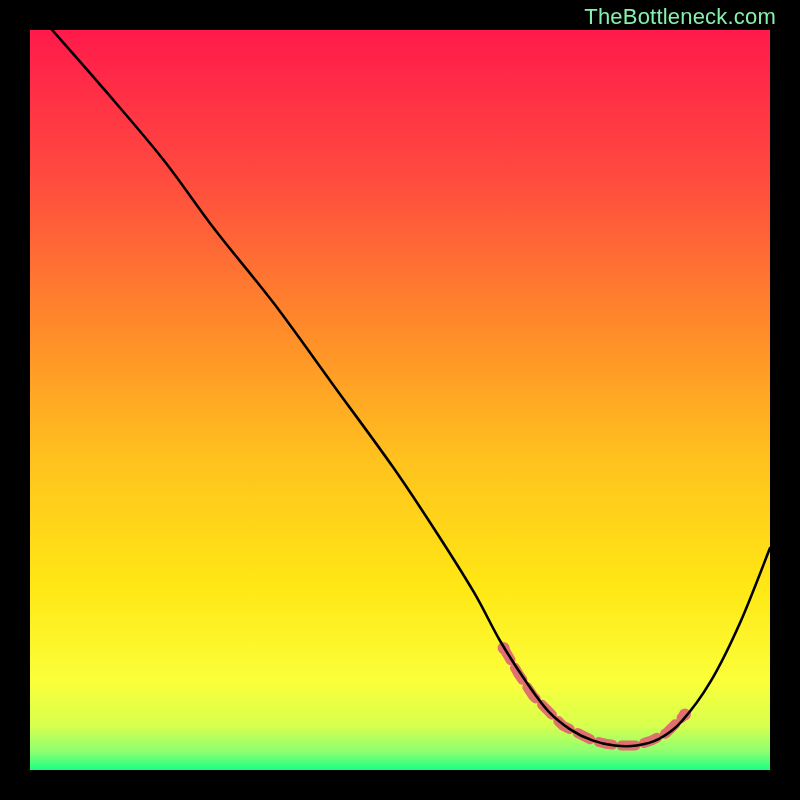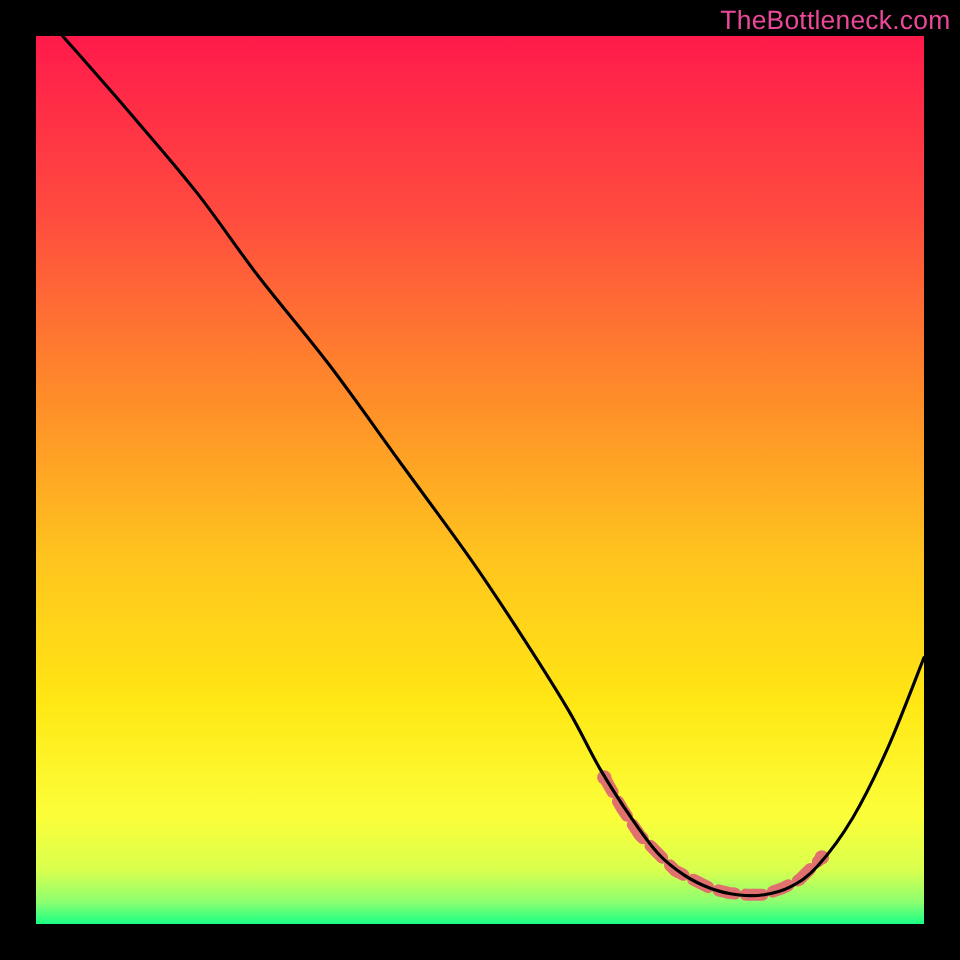--- a/index.html
+++ b/index.html
@@ -15,22 +15,22 @@
     position: absolute;
     left: 0;
     top: 0;
     width: 800px;
     height: 800px;
     background: #000;
   }
   .watermark {
     position: absolute;
     top: 4px;
-    right: 8px;
-    color: #ec4899;
+    right: 24px;
+    color: #86efac;
     font-size: 22px;
     font-weight: 500;
     letter-spacing: 0.2px;
   }
   .plot-area {
     position: absolute;
     left: 30px;
     top: 30px;
     width: 740px;
     height: 740px;

